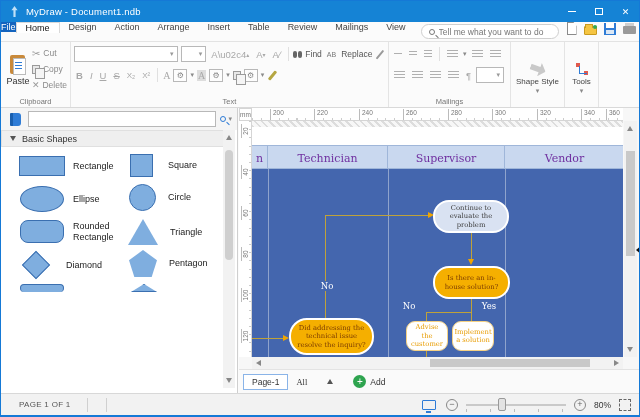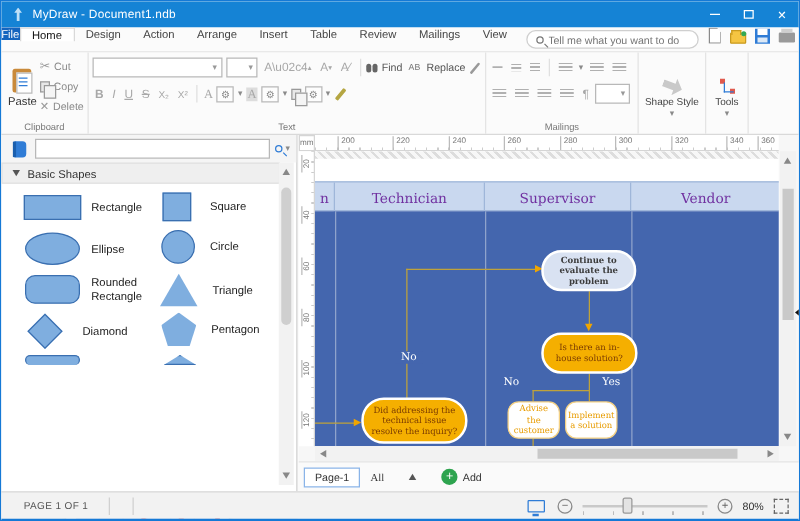--- a/index.html
+++ b/index.html
@@ -138,21 +138,21 @@
   .hatch { position:absolute; left:0; top:0; width:100%; height:6px; background:repeating-linear-gradient(45deg,#ddd 0 2px,#f7f7f7 2px 5px); }
   .lane-header { position:absolute; left:0; top:24px; width:372px; height:24px; background:#C9D8EF; border-top:1px solid #9FB6D9; border-bottom:1px solid #9FB6D9; }
   .lane-title { position:absolute; top:0; height:24px; display:flex; align-items:center; justify-content:center; font-family:"DejaVu Serif",serif; font-size:11px; color:#7030A0; border-right:1px solid #9FB6D9; }
   .lane-body { position:absolute; left:0; top:48px; width:372px; height:188px; background:#4466AE; }
   .lane-sep { position:absolute; top:0; width:1px; height:100%; background:#8FA3CC; }
 
   .edge { position:absolute; background:#BFA23A; }
   .arrow-r { position:absolute; width:0; height:0; border-top:3.5px solid transparent; border-bottom:3.5px solid transparent; border-left:6px solid #F0A500; }
   .arrow-d { position:absolute; width:0; height:0; border-left:3.5px solid transparent; border-right:3.5px solid transparent; border-top:6px solid #F0A500; }
   .node { position:absolute; display:flex; align-items:center; justify-content:center; text-align:center; font-family:"DejaVu Serif",serif; font-size:6.8px; line-height:1.25; padding:2px 4px; }
-  .node.light { background:#D9E2F2; border:2px solid #fff; border-radius:16px; color:#3b3b3b;font-weight:bold; }
+  .node.light { background:#D9E2F2; border:2px solid #fff; border-radius:16px; color:#3b3b3b; }
   .node.yellow { background:#F5AF00; border:2px solid #fff; border-radius:16px; color:#7A3B00; }
   .node.white { background:#fff; border:1px solid #F4D184; border-radius:9px; color:#E89C00; }
   .edge-label { position:absolute; font-family:"DejaVu Serif",serif; font-size:8.5px; color:#fff; text-align:center; }
 
   .v-scrollbar { position:absolute; left:385px; top:13px; width:13px; height:236px; background:#f2f2f2; }
   .v-scrollbar .sthumb { position:absolute; left:2px; top:30px; width:9px; height:105px; background:#c9c9c9; }
   .h-scrollbar { position:absolute; left:13px; top:249px; width:371px; height:12px; background:#f2f2f2; }
   .h-scrollbar .sthumb { position:absolute; left:178px; top:2px; width:160px; height:8px; background:#c9c9c9; }
   .sb-left, .sb-right { position:absolute; top:3px; width:0; height:0; border-top:3.5px solid transparent; border-bottom:3.5px solid transparent; }
   .sb-left { left:4px; border-right:5px solid #888; }

